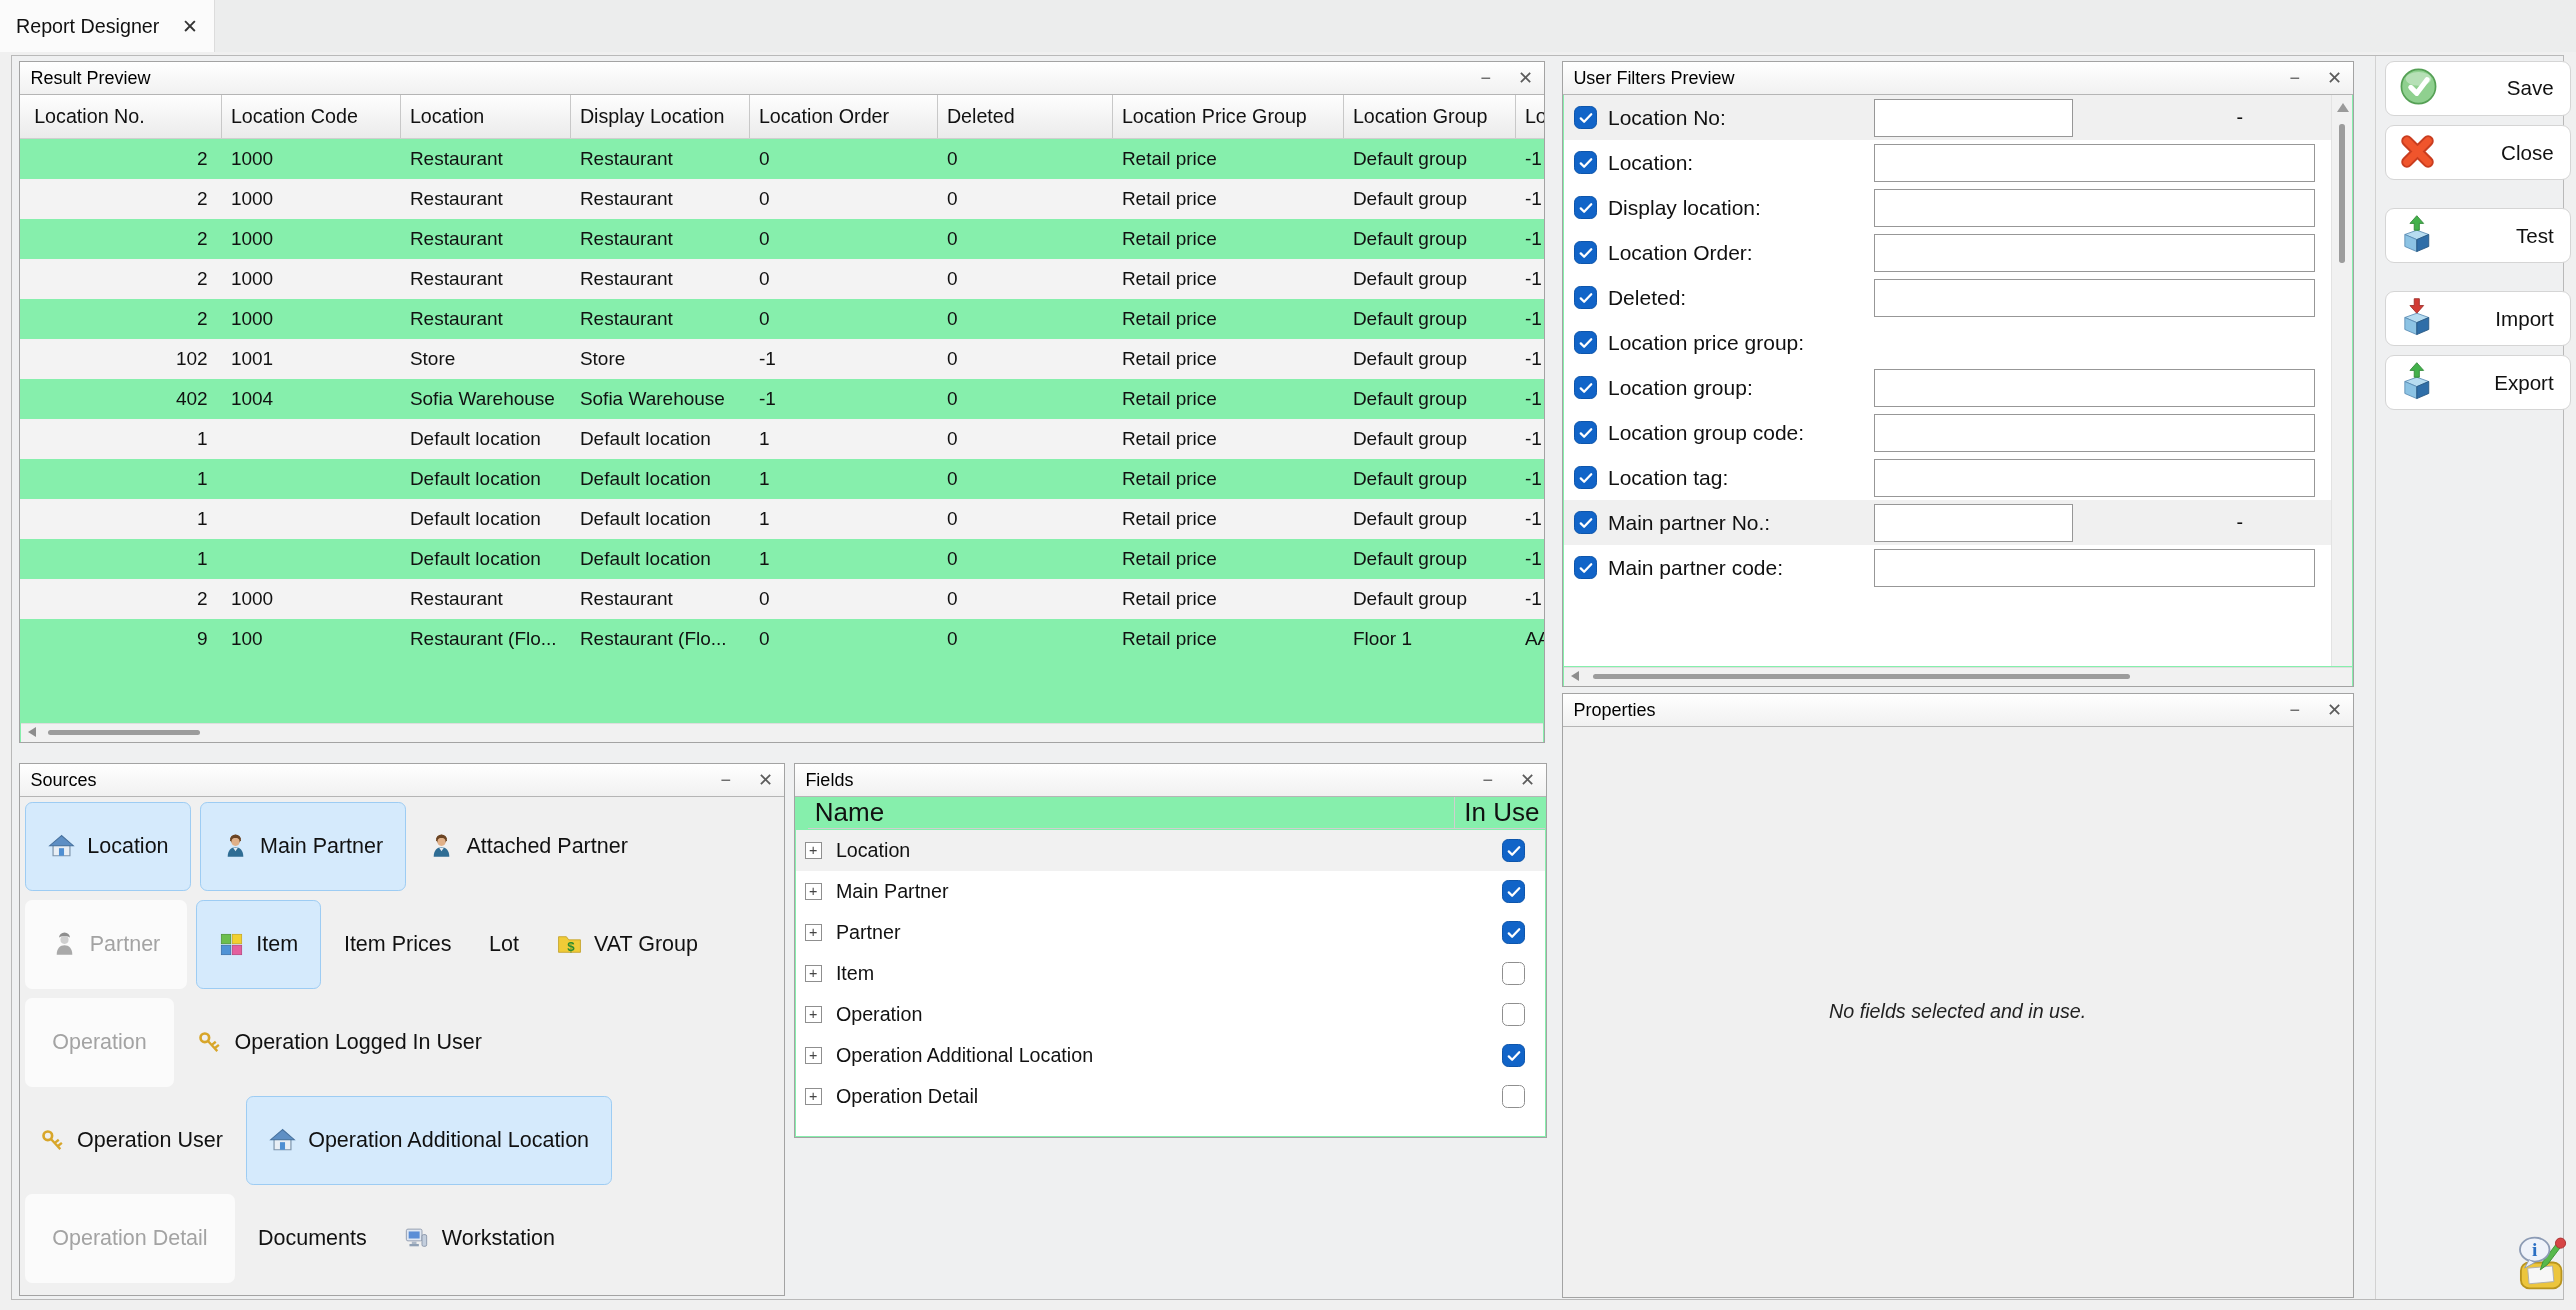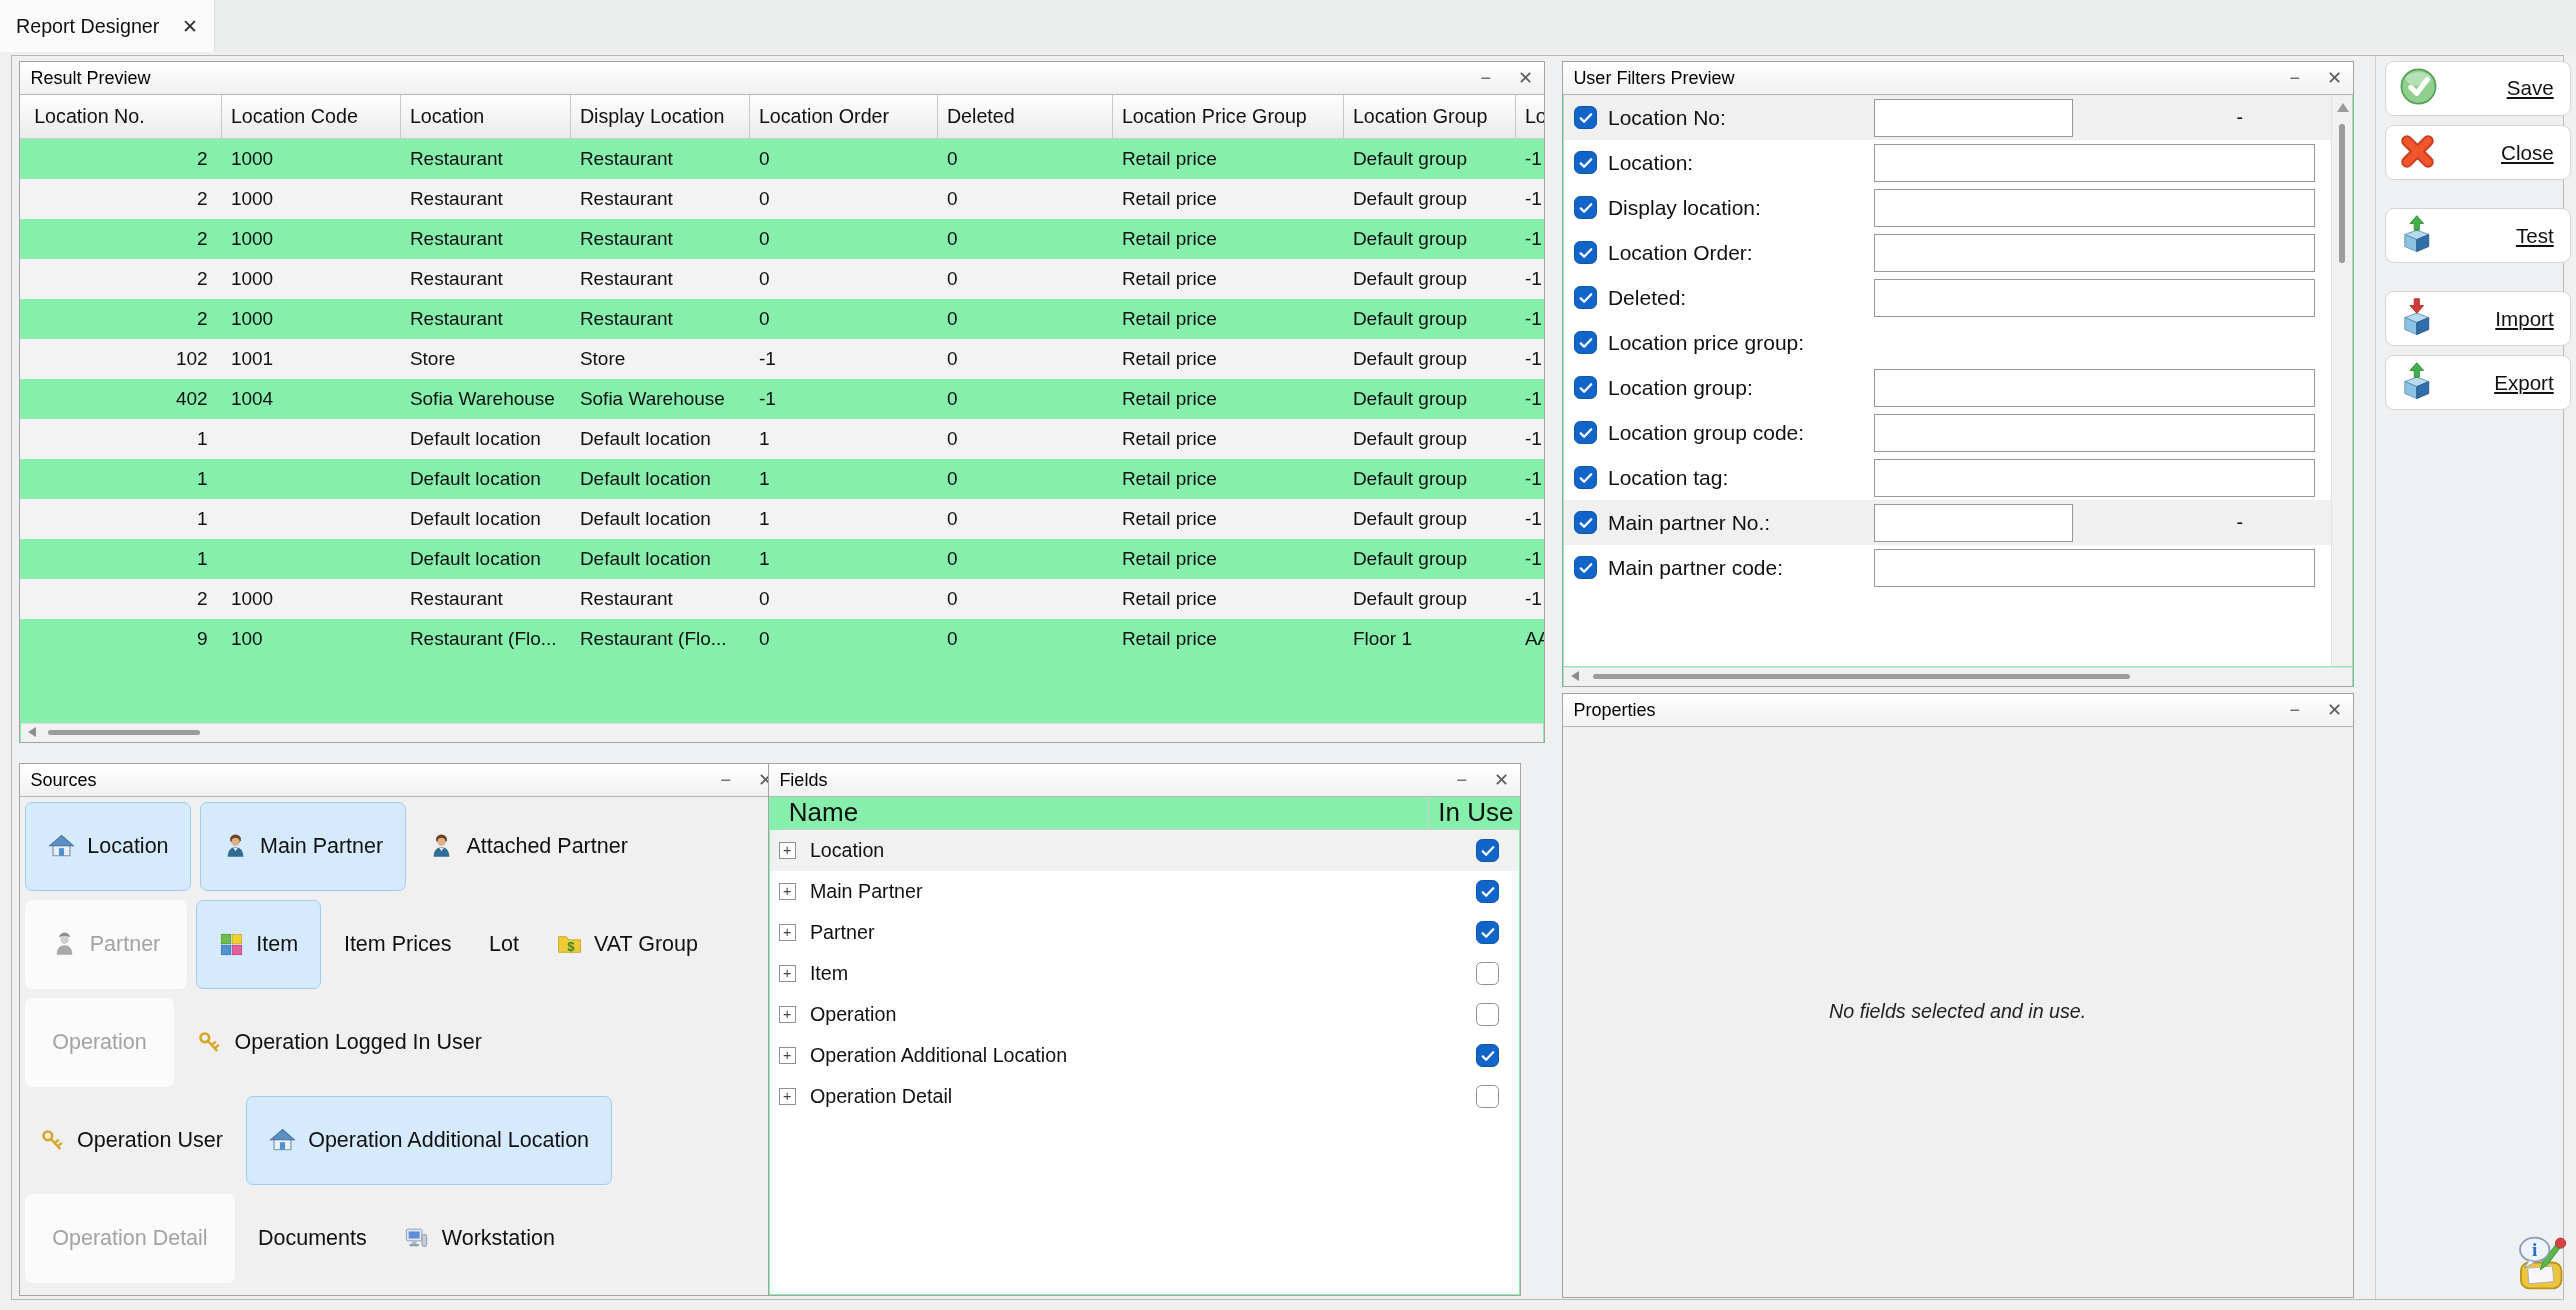--- a/index.html
+++ b/index.html
@@ -68,35 +68,35 @@
   #sources-panel{left:7.2px;top:707px;width:766px;height:533px;background:#f0f0f0;}
   .src-wrap{position:absolute;left:5.4px;right:5.4px;top:38px;bottom:5.4px;}
   .src-row{display:flex;align-items:stretch;height:89px;margin-bottom:9px;gap:9px;}
   .src{display:flex;align-items:center;gap:12.5px;border-radius:7.2px;font-size:21.5px;
        padding:0 14.3px;box-sizing:border-box;white-space:nowrap;}
   .src.selected{background:#d5eafc;border:1.8px solid #9dccf3;padding:0 21.5px;}
   .src.disabled{background:#fbfbfb;color:#a3a3a3;padding:0 27px;}
   .src.normal{background:transparent;}
   .src-ic{display:inline-flex;align-items:center;}
   
-  #fields-panel{left:756px;top:707px;width:753px;height:533px;text-align:center;}
+  #fields-panel{left:782px;top:707px;width:753px;height:375px;text-align:center;}
   .f-head{position:absolute;left:0.9px;right:0.9px;top:33px;height:32px;display:flex;align-items:center;
       border-bottom:0.9px solid #cfcfcf;font-size:26px;padding-left:7.2px;box-sizing:border-box;margin-left:12px;}
   .f-head .inuse{margin-left:auto;border-left:0.9px solid #cfcfcf;height:100%;display:flex;
       align-items:center;padding:0 5.4px 0 9px;}
   .f-body{position:absolute;left:0.9px;right:0.9px;top:66px;bottom:0.9px;overflow:hidden;background:#fff;}
   .f-row{display:flex;align-items:center;height:41px;padding:0 19.7px 0 9px;box-sizing:border-box;}
   .f-row.first{background:#f1f1f1;}
   .expander{width:17px;height:17px;border:0.9px solid #8f8f8f;background:#fff;display:inline-flex;
       align-items:center;justify-content:center;font-size:14.3px;color:#444;line-height:1;box-sizing:border-box;flex:0 0 auto;}
   .f-name{margin-left:14.3px;font-size:19.7px;white-space:nowrap;}
   .f-row .cb{margin-left:auto;}
   
   .abtn{position:absolute;left:2373px;width:186px;height:55px;background:#fff;border:1.3px solid #d5d5d5;
-      border-radius:9px;display:flex;align-items:center;padding:0 16px 0 12.5px;box-sizing:border-box;text-decoration:underline;}
+      border-radius:9px;display:flex;align-items:center;padding:0 16px 0 12.5px;box-sizing:border-box;}
   .a-lb{margin-left:auto;font-size:20.6px;}
   .abtn0{top:4.5px;} .abtn1{top:69px;} .abtn2{top:152px;} .abtn3{top:235px;} .abtn4{top:299px;}
   .info-badge{position:absolute;left:2496px;top:1177px;width:59px;height:59px;}
 </style>
 </head>
 <body>
 
 <div class="app">
 
   <div class="tabbar">

